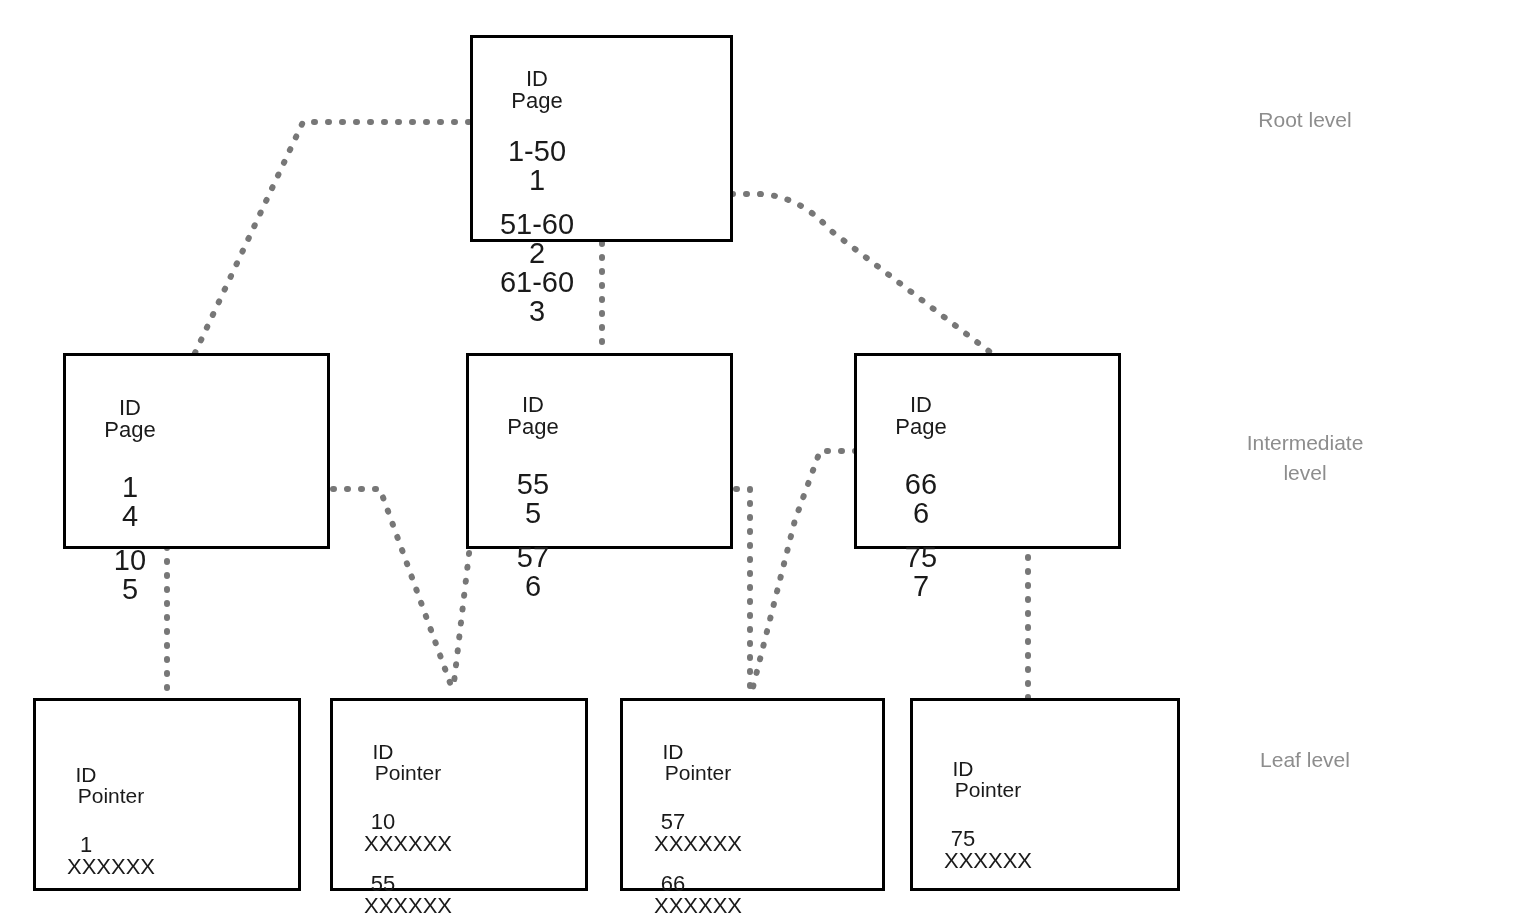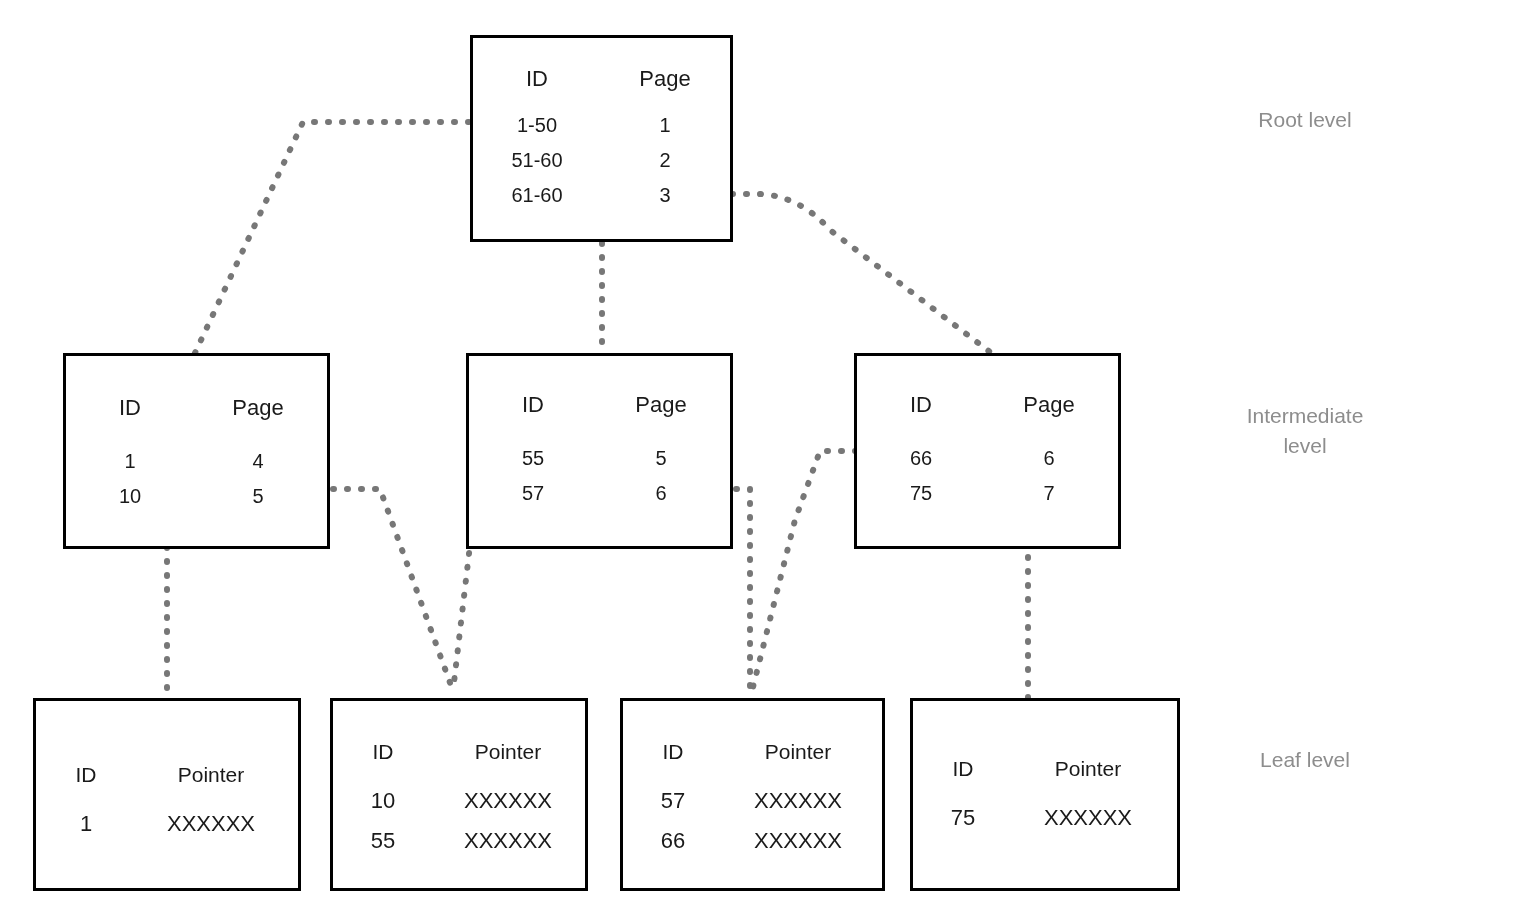--- a/index.html
+++ b/index.html
@@ -34,41 +34,42 @@
   }
   .node-inner {
     position: absolute;
     left: 0;
     right: 0;
     display: flex;
     flex-direction: column;
   }
   .row {
     display: flex;
-    flex-direction: row;
+    flex-direction: column;
     align-items: baseline;
     line-height: 1;
+    justify-content: space-between;
   }
   .cell-id, .cell-val {
     text-align: center;
     color: #1a1a1a;
     white-space: nowrap;
   }
   .node-root .cell-id  { width: 128px; }
   .node-root .cell-val { width: 128px; }
   .node-mid  .cell-id  { width: 128px; }
   .node-mid  .cell-val { width: 128px; }
   .node-leaf .cell-id  { width: 100px; }
   .node-leaf .cell-val { width: 150px; }
 
   .hdr-row {
     font-size: 22px;
   }
   .data-row {
-    font-size: 20px;
+    font-size: 29px;
   }
   .leaf .hdr-row { font-size: 21px; }
   .leaf .data-row { font-size: 22px; }
 
   .level-label {
     position: absolute;
     color: #8d8d8d;
     font-size: 21px;
     line-height: 30px;
     text-align: center;
@@ -107,21 +108,21 @@
   <div class="node node-root" style="left:470px; top:35px; width:263px; height:207px;">
     <div class="node-inner" style="top:30px;">
       <div class="row hdr-row" style="margin-bottom:25px;">
         <span class="cell-id">ID</span>
         <span class="cell-val">Page</span>
       </div>
       <div class="row data-row" style="margin-bottom:15px;">
         <span class="cell-id">1-50</span>
         <span class="cell-val">1</span>
       </div>
-      <div class="row data-row" style="margin-bottom:15px;">
+      <div class="row data-row" style="">
         <span class="cell-id">51-60</span>
         <span class="cell-val">2</span>
       </div>
       <div class="row data-row">
         <span class="cell-id">61-60</span>
         <span class="cell-val">3</span>
       </div>
     </div>
   </div>
 
@@ -231,18 +232,18 @@
       </div>
       <div class="row data-row">
         <span class="cell-id">75</span>
         <span class="cell-val">XXXXXX</span>
       </div>
     </div>
   </div>
 
   <div class="level-label" style="left:1175px; top:105px;">Root level</div>
 
-  <div class="level-label" style="left:1175px; top:401px;">Intermediate
+  <div class="level-label" style="left:1175px; top:428px;">Intermediate
 level</div>
 
   <div class="level-label" style="left:1175px; top:745px;">Leaf level</div>
 
 </div>
 
 </body></html>

